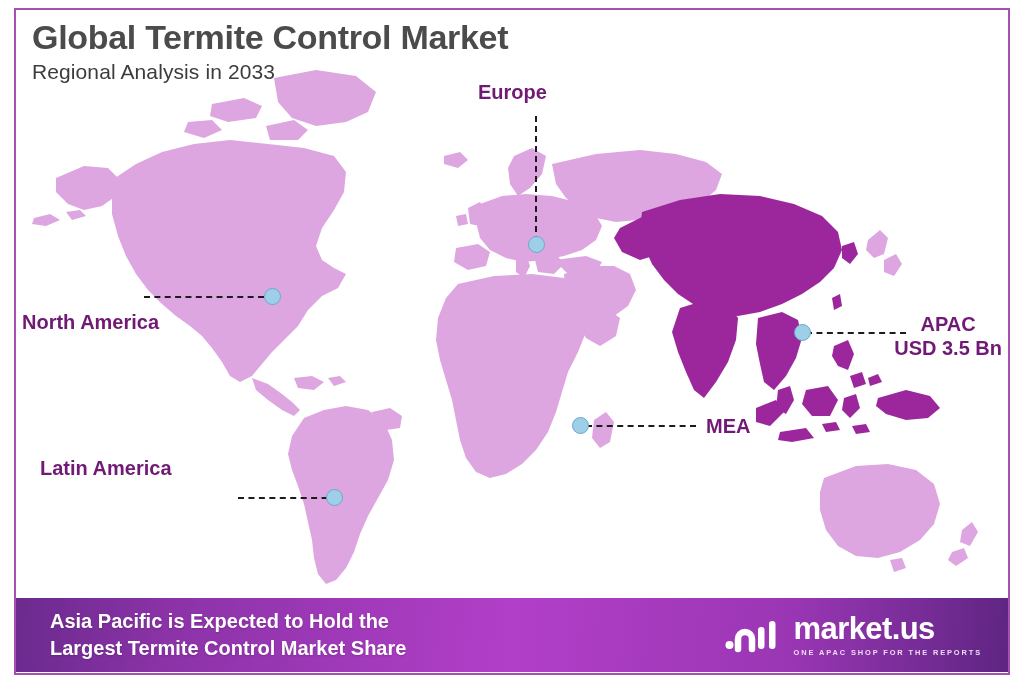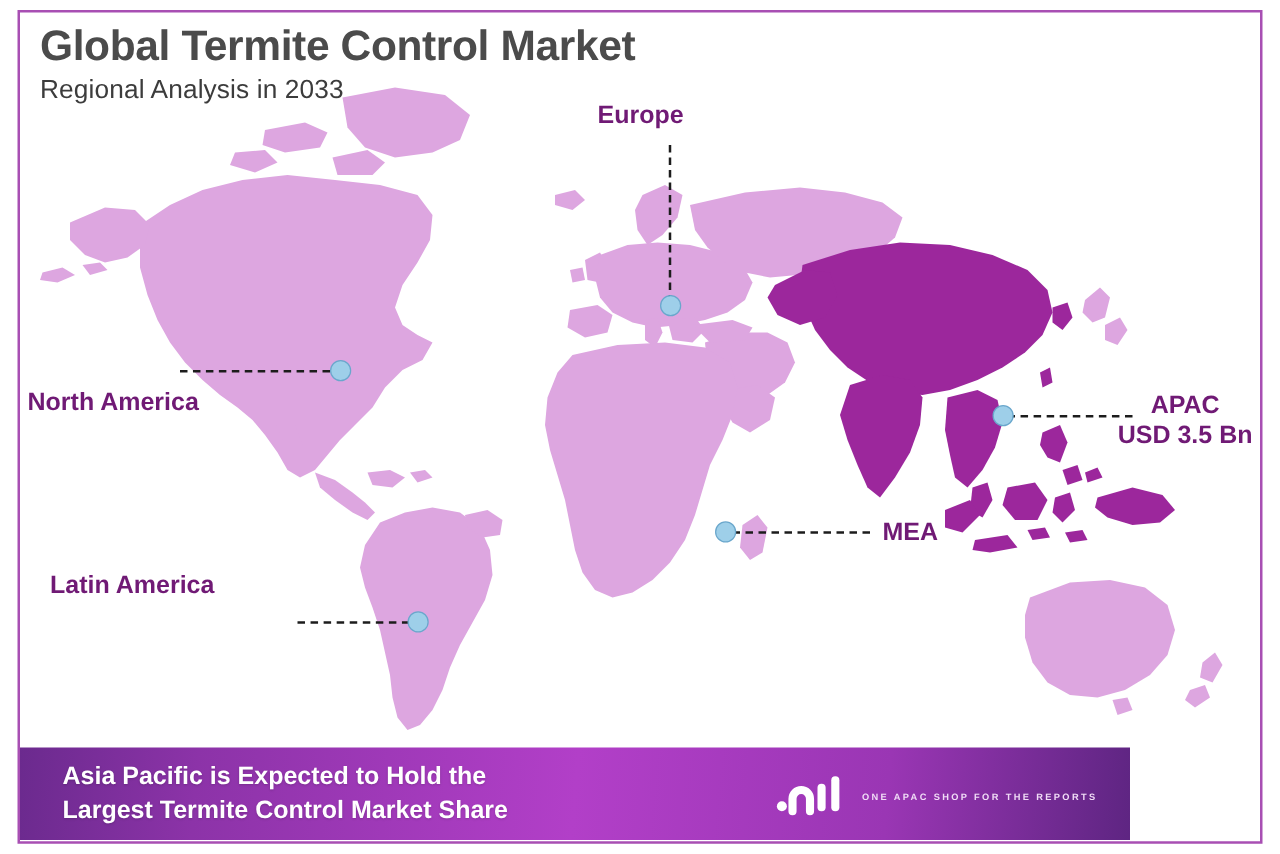--- a/index.html
+++ b/index.html
@@ -30,21 +30,21 @@
   .connector{position:absolute;z-index:4;border-top:2.5px dashed #1c1c1c;height:0;}
   .connector.vertical{border-top:none;border-left:2.5px dashed #1c1c1c;width:0;}
 
   
   .region-label{position:absolute;z-index:6;font-size:20px;font-weight:bold;
                 color:#701a75;line-height:1.22;white-space:nowrap;}
   .region-label .sub{display:block;}
   .region-label.right-align{text-align:center;}
 
   
-  #footer-banner{position:absolute;left:16px;top:598px;width:888px;height:74px;
+  #footer-banner{position:absolute;left:16px;top:598px;width:992px;height:74px;
     background:linear-gradient(95deg,#6b2a8e 0%,#8c33a8 16%,#b23fc8 50%,#9a36b4 78%,#5e2582 100%);
     display:flex;align-items:center;justify-content:space-between;
     padding:0 26px 0 34px;box-sizing:border-box;z-index:7;}
   #footer-headline{color:#ffffff;font-size:20px;font-weight:bold;line-height:1.34;
                    text-shadow:0 1px 2px rgba(0,0,0,.18);}
   #brand-logo{display:flex;align-items:center;gap:10px;}
   #brand-mark{flex:none;}
   #brand-text{display:flex;flex-direction:column;align-items:flex-start;}
   #brand-name{color:#ffffff;font-size:31px;font-weight:bold;line-height:1;
               letter-spacing:-0.6px;}
@@ -240,19 +240,20 @@
     </div>
 
     <div id="brand-logo">
       <svg id="brand-mark" width="60" height="40" viewBox="0 0 60 40">
         <circle cx="5.5" cy="30" r="4" fill="#ffffff"></circle>
         <path d="M14 34 L14 24 A7 7 0 0 1 28 24 L28 34" stroke="#ffffff" stroke-width="6.5" fill="none" stroke-linecap="round"></path>
         <rect x="34" y="12" width="6.5" height="22" rx="3.2" fill="#ffffff"></rect>
         <rect x="45" y="6" width="6.5" height="28" rx="3.2" fill="#ffffff"></rect>
       </svg>
       <div id="brand-text">
+        <div id="brand-name">market.us</div>
         <div id="brand-tagline">ONE APAC SHOP FOR THE REPORTS</div>
       </div>
     </div>
   </div>
 
   <div id="frame-border"></div>
 </div>
 
 </body></html>

